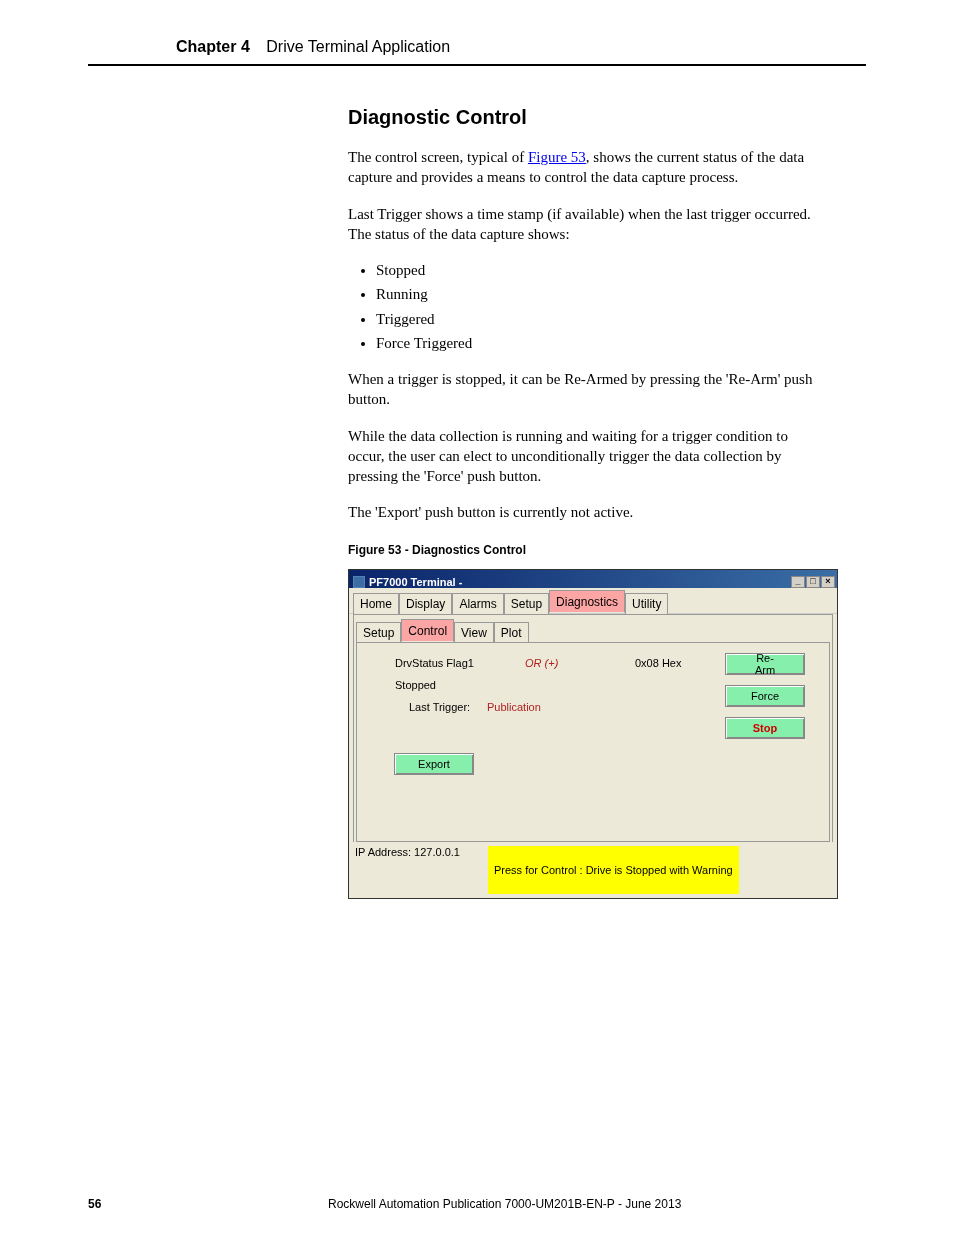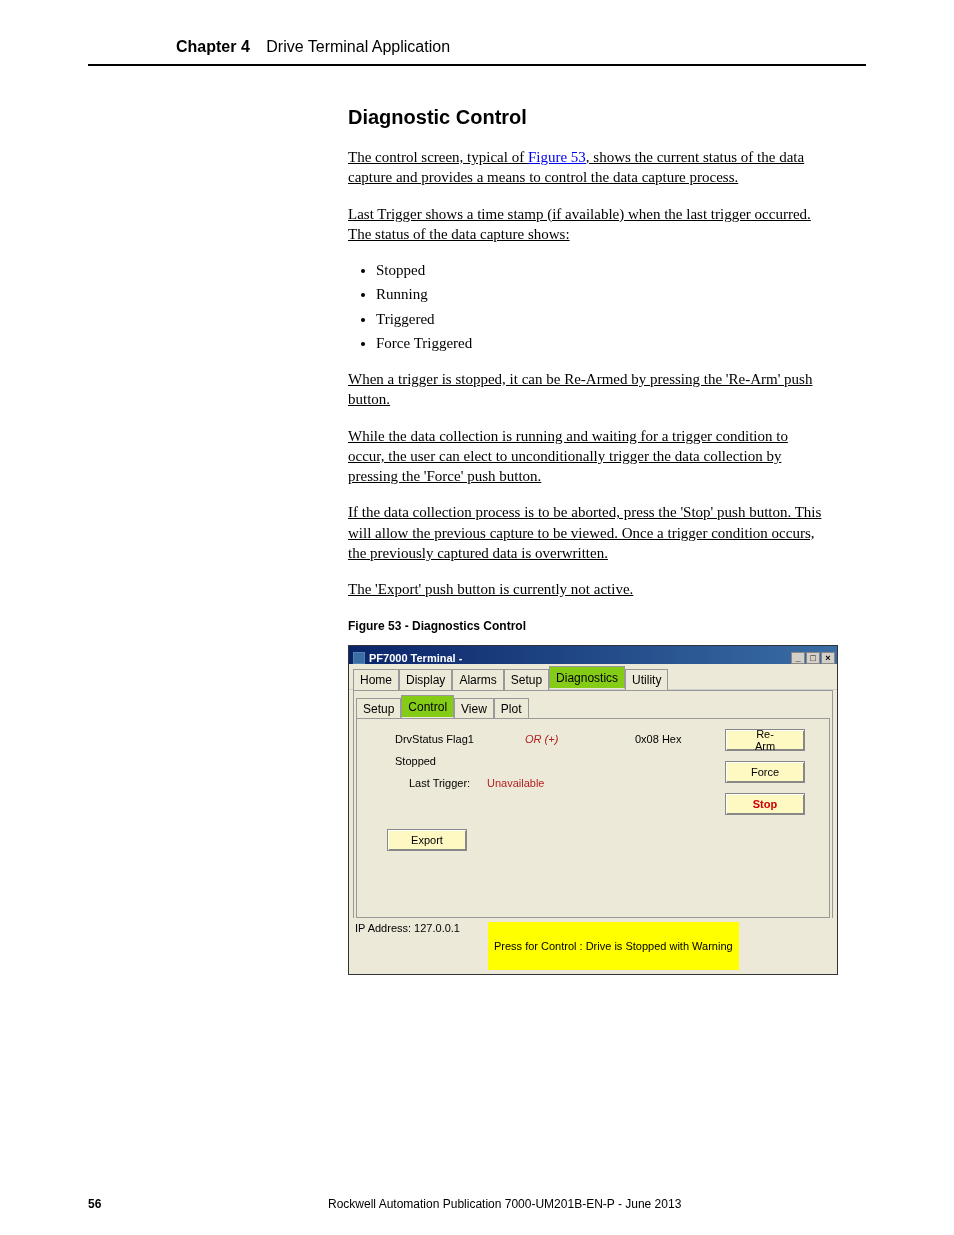--- a/index.html
+++ b/index.html
@@ -30,21 +30,20 @@
     font-weight: bold;
     font-size: 20px;
     margin-top: 40px;
     margin-bottom: 18px;
   }
   p.body {
     font-size: 15px;
     line-height: 1.35;
     margin-bottom: 16px;
     font-family: 'Adobe Garamond Pro', Garamond, Georgia, serif;
-    text-decoration: underline;
   }
   a.figure-link { color: #0000ee; text-decoration: underline; }
   ul.status-list {
     margin-left: 28px;
     margin-bottom: 16px;
     font-size: 15px;
     font-family: 'Adobe Garamond Pro', Garamond, Georgia, serif;
   }
   ul.status-list li { margin-bottom: 4px; line-height: 1.35; }
   .figure-caption {
@@ -96,21 +95,21 @@
     padding: 3px 6px 3px 6px;
     border: 1px solid #999;
     border-bottom: none;
     background: #ece9d8;
     position: relative;
     top: 1px;
     margin-right: 0;
     font-size: 12px;
   }
   .tab.active {
-    background: #84cc16;
+    background: #fca5a5;
     font-weight: normal;
     z-index: 2;
     padding-top: 4px;
     top: 0;
     border-bottom: 1px solid #ece9d8;
   }
   .panel {
     border: 1px solid #999;
     margin: 0 4px 4px 4px;
     background: #ece9d8;
@@ -127,41 +126,41 @@
   .row { display: flex; align-items: center; }
   .label-flag { margin-left: 24px; width: 130px; }
   .operator { color: #b22222; width: 110px; font-style: italic; }
   .hexval { color: #000; }
   .stopped { margin-left: 24px; margin-top: 10px; }
   .last-trigger-row { margin-left: 24px; margin-top: 10px; display: flex; padding-left: 14px; }
   .last-trigger-label { width: 78px; }
   .unavailable { color: #b22222; }
   .win-button {
     border: 1px solid #888;
-    background: #fef9c3;
+    background: #86efac;
     height: 22px;
     padding: 0 22px;
     font-size: 11px;
     display: inline-flex;
     align-items: center;
     justify-content: center;
     box-shadow: 1px 1px 0 #fff inset, -1px -1px 0 #888 inset;
   }
   .win-button.stop { color: #d00000; font-weight: bold; }
   .btn-col {
     position: absolute;
     right: 24px;
     top: 10px;
     display: flex;
     flex-direction: column;
     gap: 10px;
     width: 80px;
   }
   .btn-col .win-button { width: 100%; justify-content: center; }
-  .export-btn-wrap { margin-left: 16px; margin-top: 40px; }
+  .export-btn-wrap { margin-left: 23px; margin-top: 40px; }
 
   .status-bar {
     display: flex;
     align-items: flex-start;
     padding: 4px 6px;
     font-size: 11px;
     gap: 28px;
   }
   .status-ip {}
   .status-msg {
@@ -204,21 +203,20 @@
 
     <ul class="status-list">
       <li>Stopped</li>
       <li>Running</li>
       <li>Triggered</li>
       <li>Force Triggered</li>
     </ul>
 
     <p class="body">When a trigger is stopped, it can be Re-Armed by pressing the 'Re-Arm' push button.</p>
     <p class="body">While the data collection is running and waiting for a trigger condition to occur, the user can elect to unconditionally trigger the data collection by pressing the 'Force' push button.</p>
-    <p class="body">If the data collection process is to be aborted, press the 'Stop' push button. This will allow the previous capture to be viewed. Once a trigger condition occurs, the previously captured data is overwritten.</p>
     <p class="body">The 'Export' push button is currently not active.</p>
 
     <div class="figure-caption">Figure 53 - Diagnostics Control</div>
 
     <div class="app-window">
 
       <div class="title-bar">
         <div class="title-bar-left">
           <span class="title-icon"></span>
           <span>PF7000 Terminal -</span>
@@ -253,21 +251,21 @@
             <div class="row">
               <span class="label-flag">DrvStatus Flag1</span>
               <span class="operator">OR (+)</span>
               <span class="hexval">0x08  Hex</span>
             </div>
 
             <div class="stopped">Stopped</div>
 
             <div class="last-trigger-row">
               <span class="last-trigger-label">Last Trigger:</span>
-              <span class="unavailable">Unavailable</span>
+              <span class="unavailable">Publication</span>
             </div>
 
             <div class="btn-col">
               <button class="win-button">Re-Arm</button>
               <button class="win-button">Force</button>
               <button class="win-button stop">Stop</button>
             </div>
 
             <div class="export-btn-wrap">
               <button class="win-button" style="width:80px;">Export</button>

